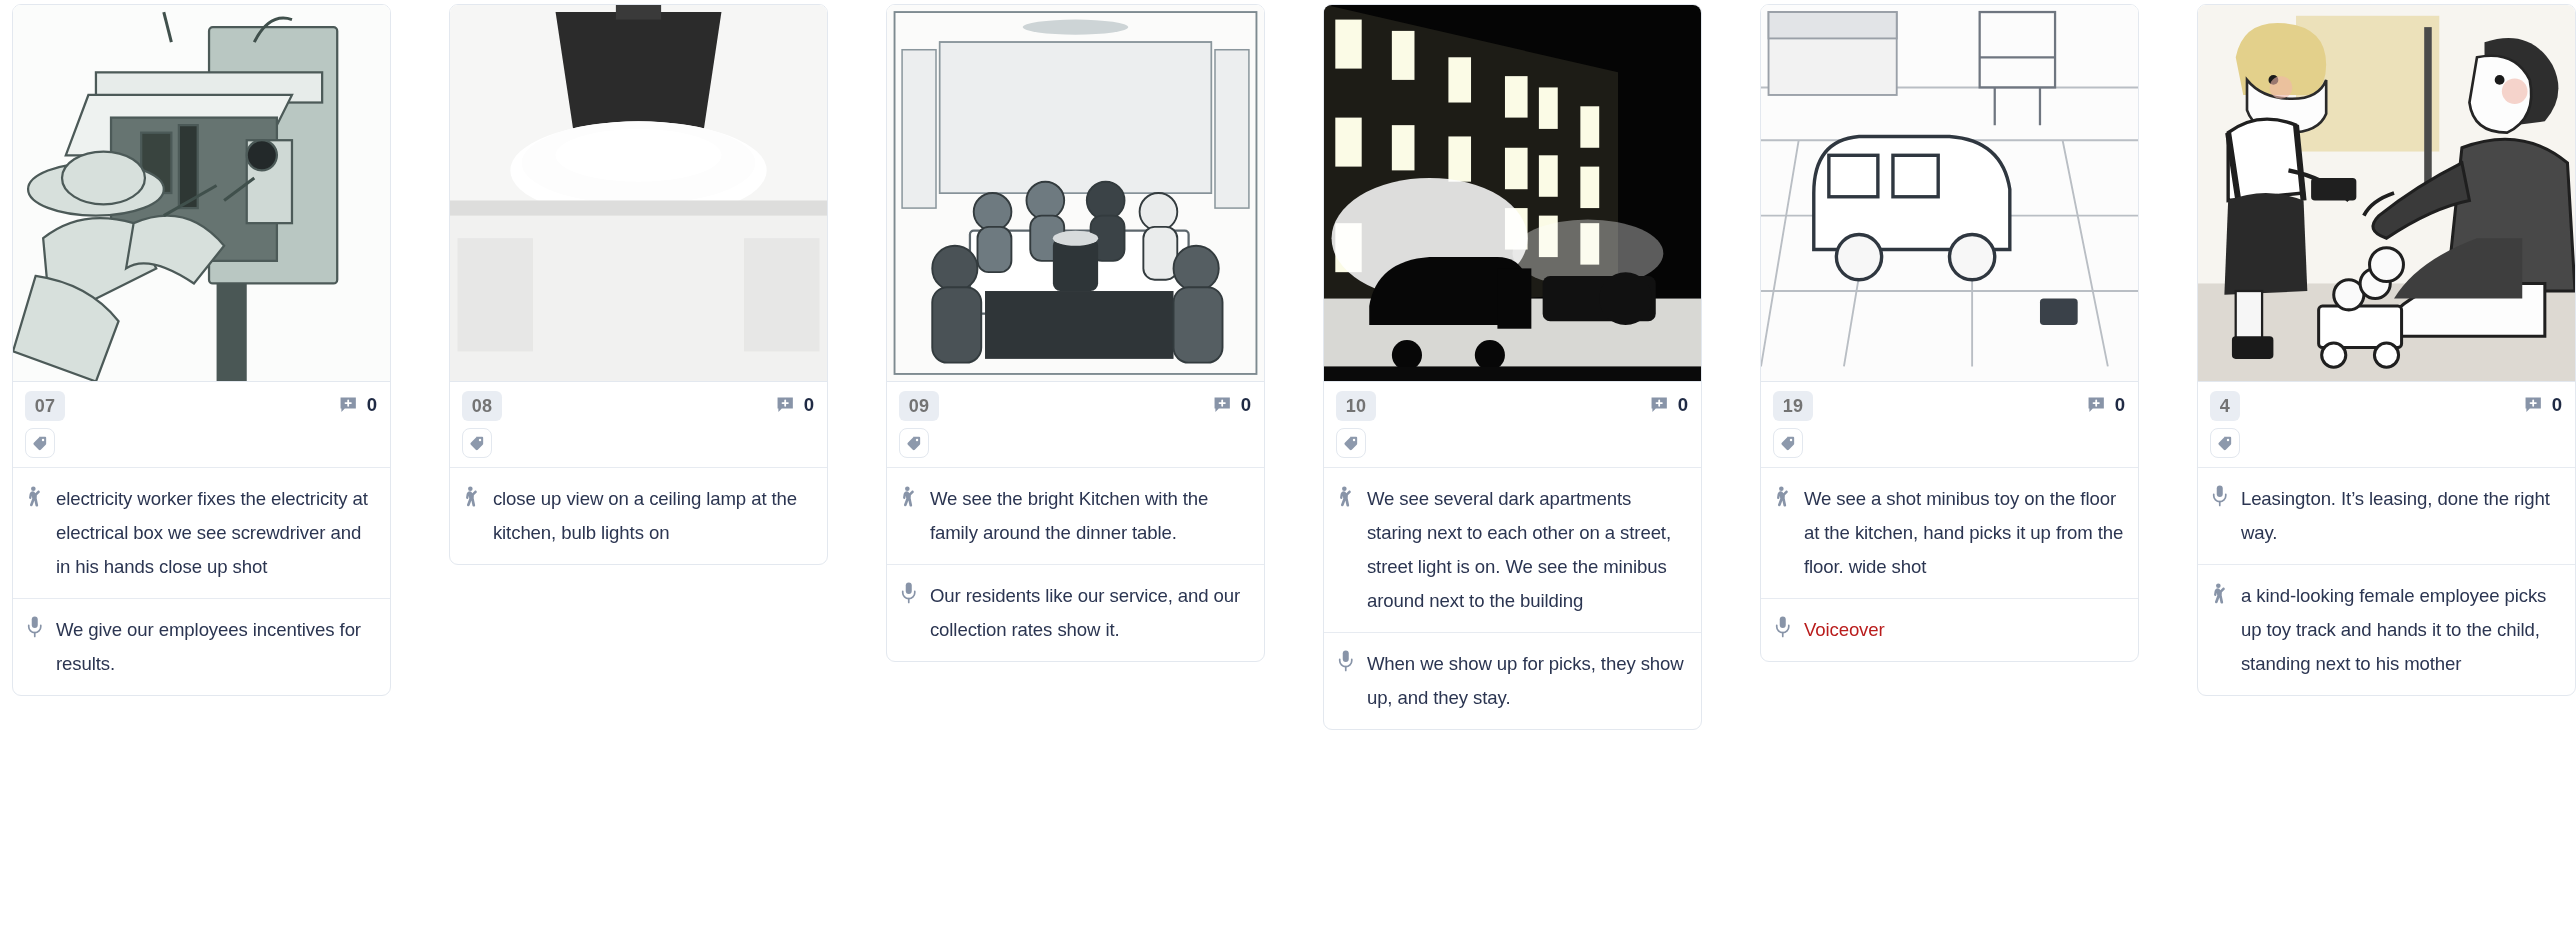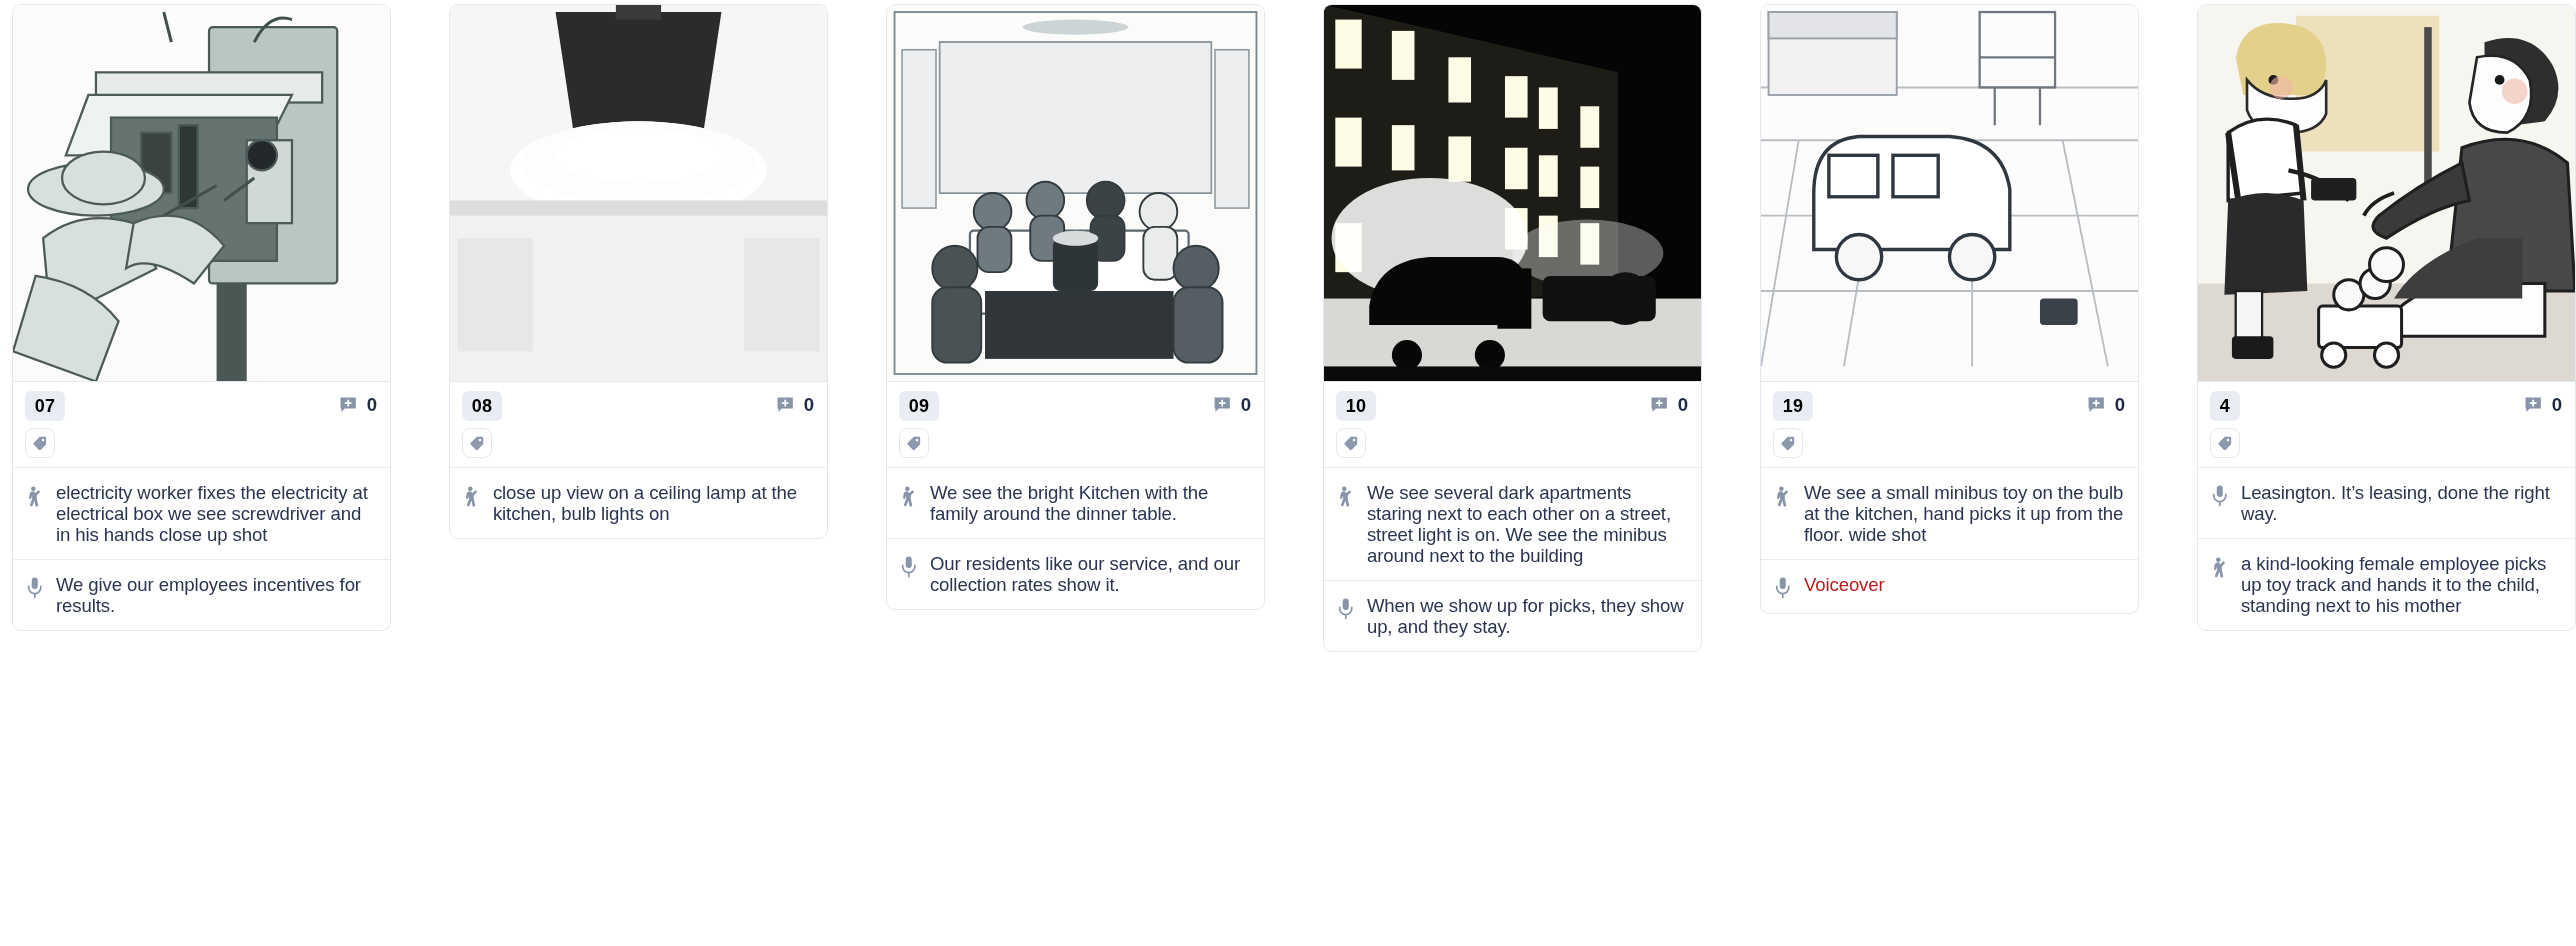--- a/index.html
+++ b/index.html
@@ -49,21 +49,21 @@
     border-bottom: 0.9px solid #e7ebf1;
   }
   .head-top {
     display: flex;
     align-items: center;
     justify-content: space-between;
     height: 27px;
   }
   .shot-no {
     background: #e9edf3;
-    color: #000000;
+    color: #737373;
     font-size: 18px;
     font-weight: bold;
     line-height: 1;
     padding: 6.2px 9.8px;
     border-radius: 6.2px;
     letter-spacing: 0.3px;
   }
   .comments {
     display: flex;
     align-items: center;
@@ -93,21 +93,21 @@
     display: flex;
     align-items: flex-start;
     gap: 11.5px;
     padding: 14px 14px 14px 12.4px;
   }
   .row + .row { border-top: 0.9px solid #e7ebf1; }
   .row-icon { flex: 0 0 19.5px; width: 19.5px; padding-top: 1.8px; }
   .row-icon svg { width: 19.5px; height: 23px; display: block; }
   .row-text {
     font-size: 18.6px;
-    line-height: 21px;
+    line-height: 34px;
     color: #2b3551;
     letter-spacing: -0.1px;
   }
   .row-text.placeholder { color: #b91c1c; }
 </style>
 </head>
 <body>
 
 <div class="board">
     <div class="card">
@@ -468,21 +468,21 @@
         </button>
       </div>
     </div>
     <div class="row">
       <span class="row-icon">
 <svg viewBox="0 0 22 26" aria-hidden="true">
   <circle cx="9.4" cy="5.4" r="2.6" fill="#8894a8"></circle>
   <path d="M9 8.2c-2.2 0-3.6 1.5-3.9 3.6l-.5 3.6c-.1.9.5 1.6 1.3 1.6.7 0 1.2-.5 1.3-1.2l.4-2.6.6 3.2-2.5 6.8c-.3.8.1 1.7 1 1.9.8.2 1.6-.2 1.9-1l2-5.4 1.2 5.6c.2.9 1 1.4 1.8 1.2.9-.2 1.4-1 1.2-1.9l-1.6-7.4.2-3.4 2.9-2.9c.6-.6.6-1.5 0-2.1-.6-.6-1.5-.6-2.1 0l-2.6 2.6c-.6-1.3-1.6-2.2-2.6-2.2z" fill="#8894a8"></path>
 </svg>
 </span>
-      <span class="row-text">We see a small minibus toy on the bulb at the kitchen, hand picks it up from the floor. wide shot</span>
+      <span class="row-text">We see a shot minibus toy on the floor at the kitchen, hand picks it up from the floor. wide shot</span>
     </div>
     <div class="row">
       <span class="row-icon">
 <svg viewBox="0 0 22 26" aria-hidden="true">
   <rect x="7.6" y="1.6" width="6.8" height="13" rx="3.4" fill="#8894a8"></rect>
   <path d="M4.2 11.6v1.6a6.8 6.8 0 0 0 13.6 0v-1.6" fill="none" stroke="#8894a8" stroke-width="1.9" stroke-linecap="round"></path>
   <path d="M11 20v4.2" stroke="#8894a8" stroke-width="1.9" stroke-linecap="round"></path>
 </svg>
 </span>
       <span class="row-text placeholder">Voiceover</span>

